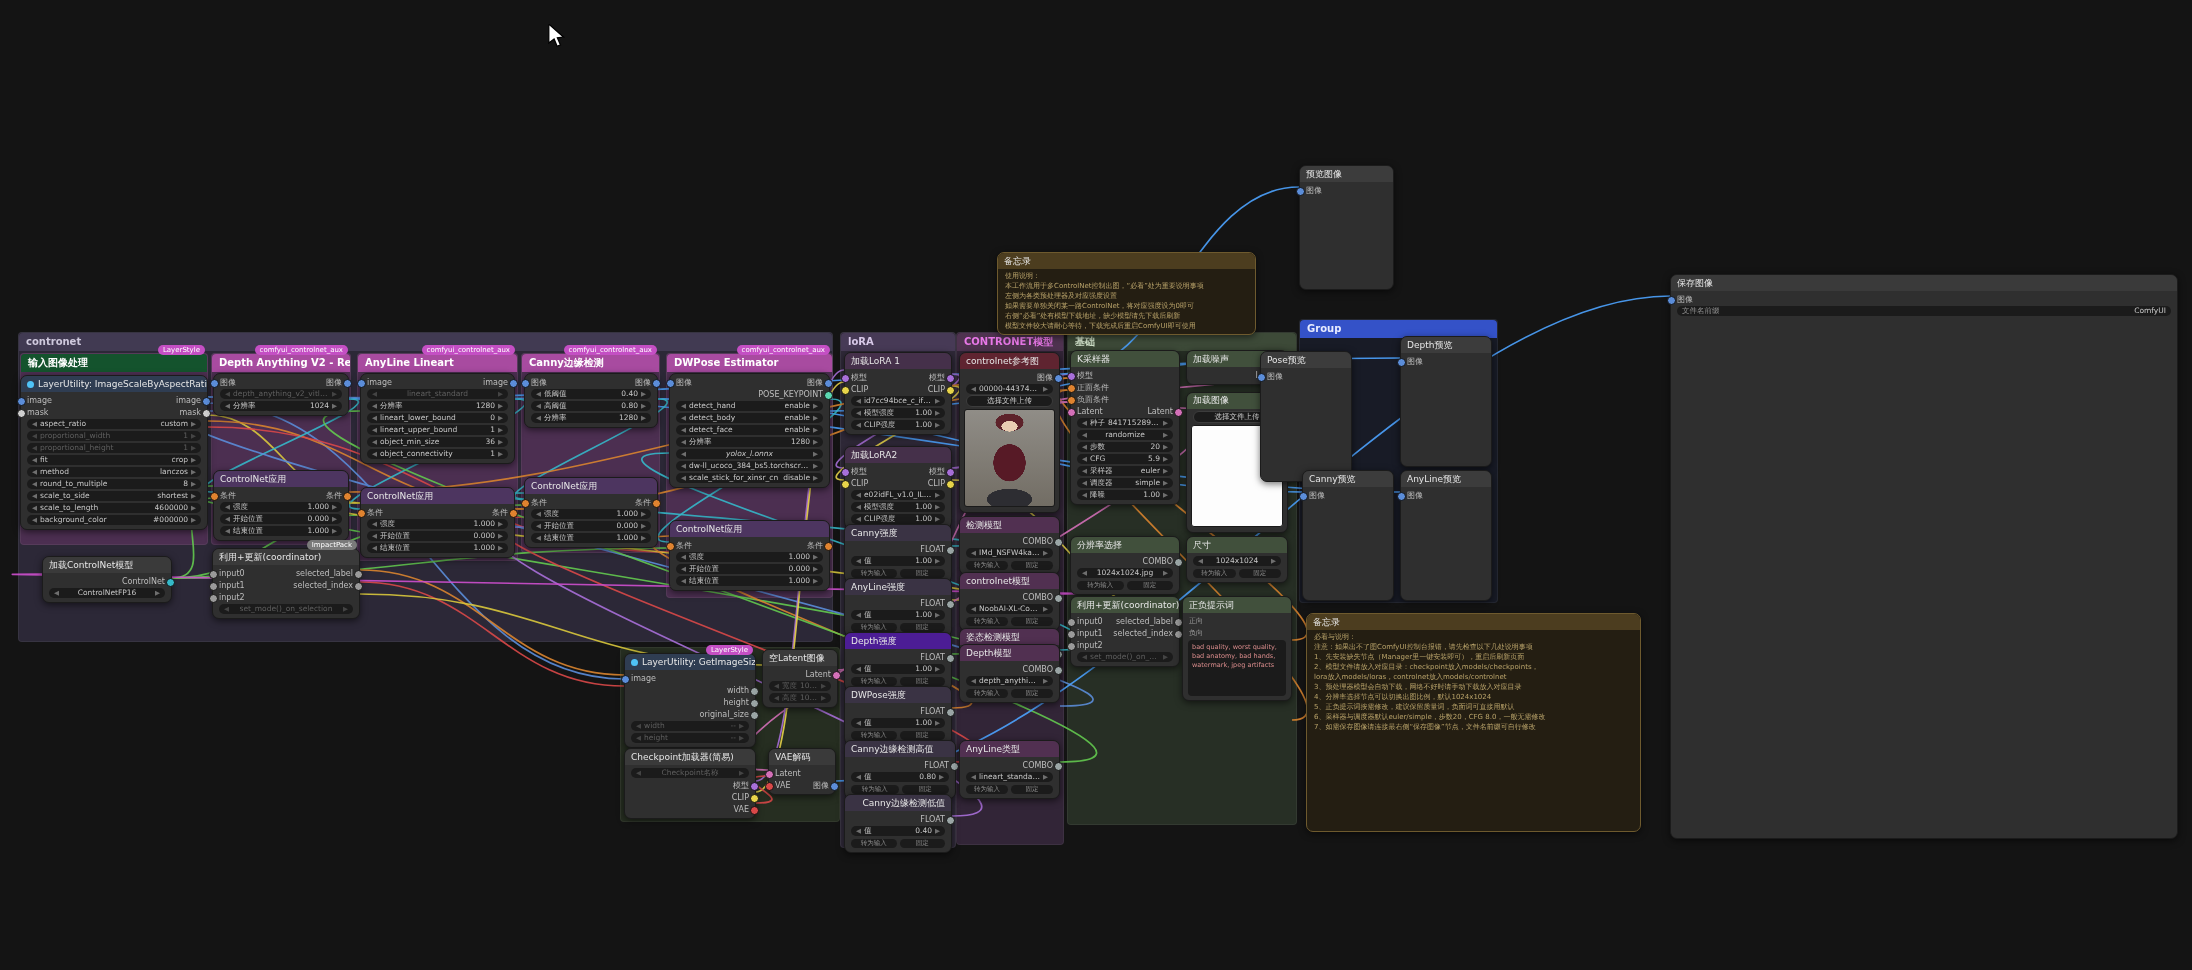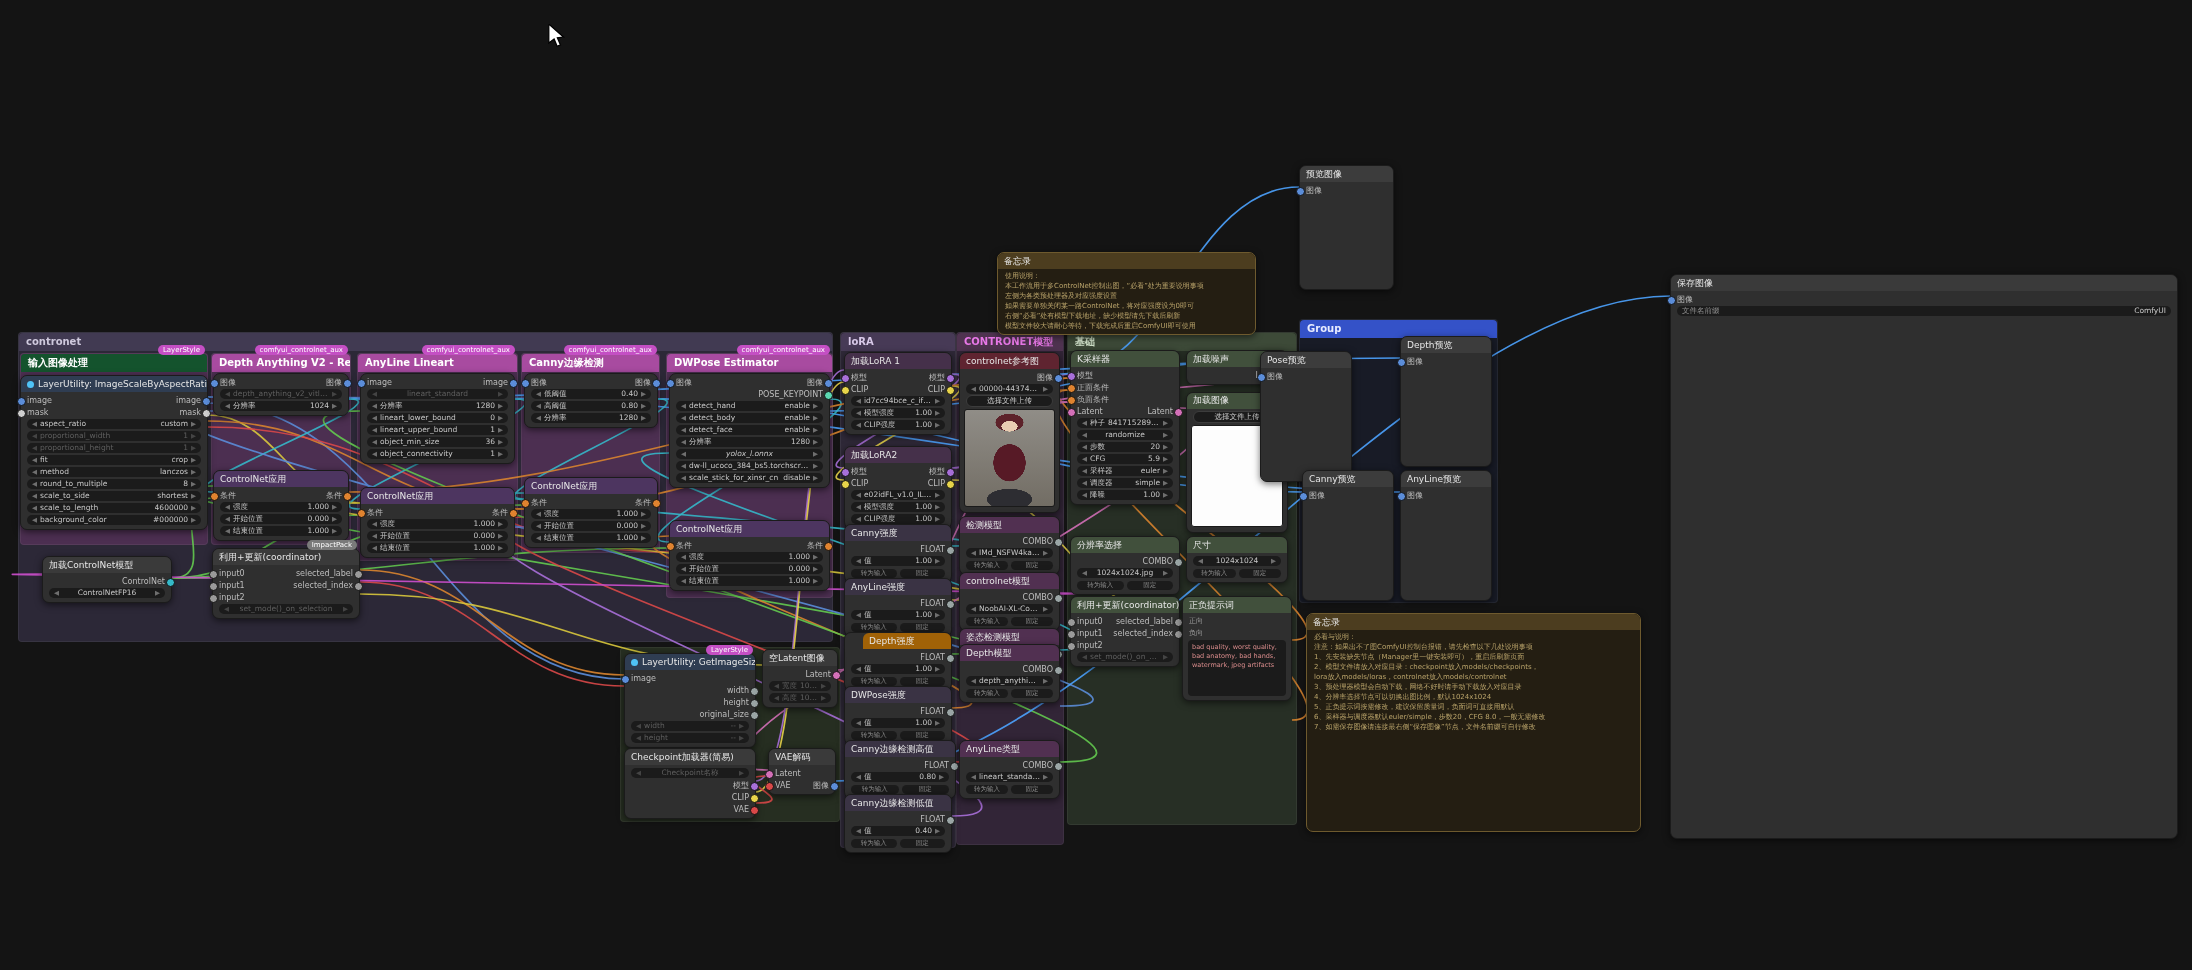--- a/index.html
+++ b/index.html
@@ -744,21 +744,21 @@
           </div>
           <div class="row">
             <span class="mini">
               <span>转为输入</span>
               <span>固定</span>
             </span>
           </div>
         </div>
       </div>
       <div class="node" style="left: 844px; top: 632px; width: 108px;">
-        <div class="nheader" style="background: #a16207; margin-left: 18px;">
+        <div class="nheader" style="background: #4c1d95;">
           <span>Depth强度</span>
         </div>
         <div class="nbody">
           <div class="row">
             <span class="iolbl ioR">FLOAT</span>
             <span class="dot dr" style="background: rgb(154, 165, 165);"></span>
           </div>
           <div class="row">
             <span class="pill">
               <span class="arr">◀</span>
@@ -819,21 +819,21 @@
           </div>
           <div class="row">
             <span class="mini">
               <span>转为输入</span>
               <span>固定</span>
             </span>
           </div>
         </div>
       </div>
       <div class="node" style="left: 844px; top: 794px; width: 108px;">
-        <div class="nheader" style="background: rgb(58, 51, 68);">
+        <div class="nheader" style="background: rgb(58, 51, 68); justify-content: flex-end;">
           <span>Canny边缘检测低值</span>
         </div>
         <div class="nbody">
           <div class="row">
             <span class="iolbl ioR">FLOAT</span>
             <span class="dot dr" style="background: rgb(154, 165, 165);"></span>
           </div>
           <div class="row">
             <span class="pill">
               <span class="arr">◀</span>

